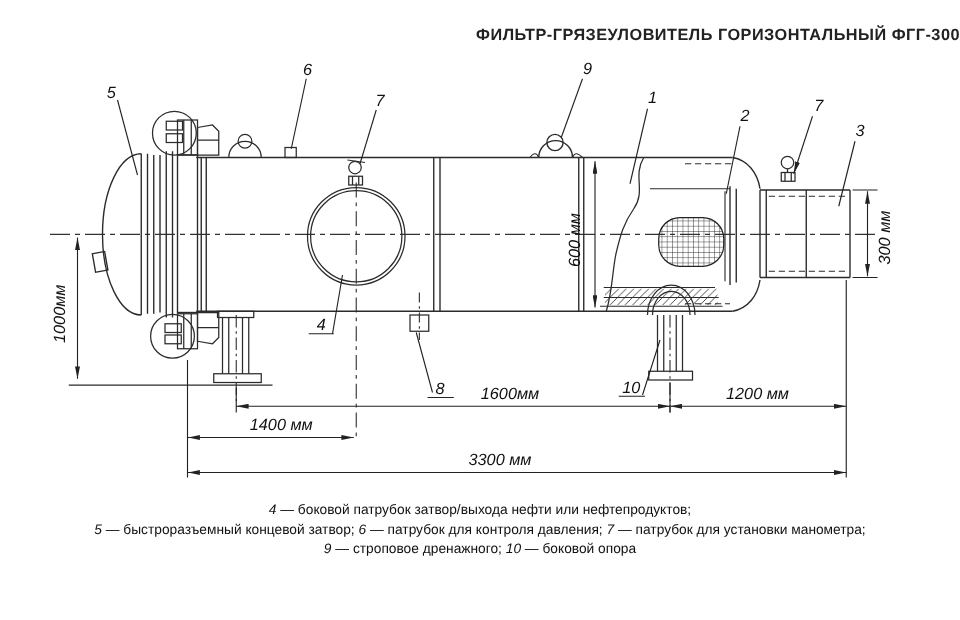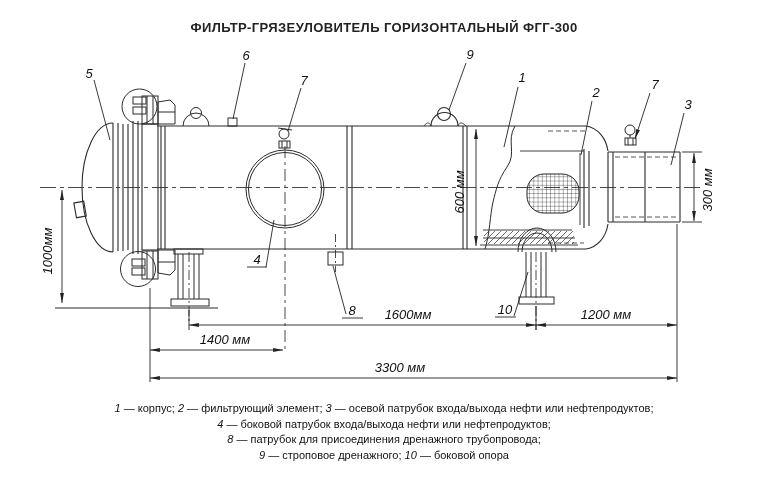--- a/index.html
+++ b/index.html
@@ -1,18 +1,18 @@
 <!DOCTYPE html>
 <html><head>
 <meta charset="utf-8">
 <style>
   html,body{margin:0;padding:0;background:#e8e8e8;}
   .page{position:relative;width:768px;height:496px;background:#ffffff;overflow:hidden;
         font-family:"Liberation Sans",sans-serif;color:#1b1b1b;}
-  .title{position:absolute;top:20px;left:0;width:768px;text-align:center;
+  .title{position:absolute;top:20px;left:0;width:768px;text-align:right;
          font-size:13px;font-weight:bold;letter-spacing:.4px;color:#222;}
   svg{position:absolute;left:0;top:0;}
   .legend{position:absolute;left:0;top:401px;width:768px;text-align:center;
           font-size:11px;line-height:15.5px;color:#111;}
   .legend i{font-style:italic;}
   .dimtxt{font-size:13px;font-style:italic;fill:#111;}
   .cotxt{font-size:13px;font-style:italic;fill:#111;}
 </style>
 </head>
 <body>
@@ -173,19 +173,18 @@
       <text class="cotxt" x="596" y="97" text-anchor="middle">2</text>
       <text class="cotxt" x="655" y="89" text-anchor="middle">7</text>
       <text class="cotxt" x="688" y="109" text-anchor="middle">3</text>
       <text class="cotxt" x="257" y="264" text-anchor="middle">4</text>
       <text class="cotxt" x="352" y="315" text-anchor="middle">8</text>
       <text class="cotxt" x="505" y="314" text-anchor="middle">10</text>
     </g>
   </svg>
 
   <div class="legend">
-    <div><i>1</i><span> — корпус; </span><i>2</i><span> — фильтрующий элемент; </span><i>3</i><span> — осевой патрубок входа/выхода нефти или нефтепродуктов;</span></div>
-    <div><i>4</i><span> — боковой патрубок входа/выхода нефти или нефтепродуктов;</span></div>
-    <div><i>8</i><span> — патрубок для присоединения дренажного трубопровода;</span></div>
+    <div><i>4</i><span> — боковой патрубок затвор/выхода нефти или нефтепродуктов;</span></div>
+    <div><i>5</i><span> — быстроразъемный концевой затвор; </span><i>6</i><span> — патрубок для контроля давления; </span><i>7</i><span> — патрубок для установки манометра;</span></div>
     <div><i>9</i><span> — строповое дренажного; </span><i>10</i><span> — боковой опора</span></div>
   </div>
 
 </div>
 
 </body></html>

